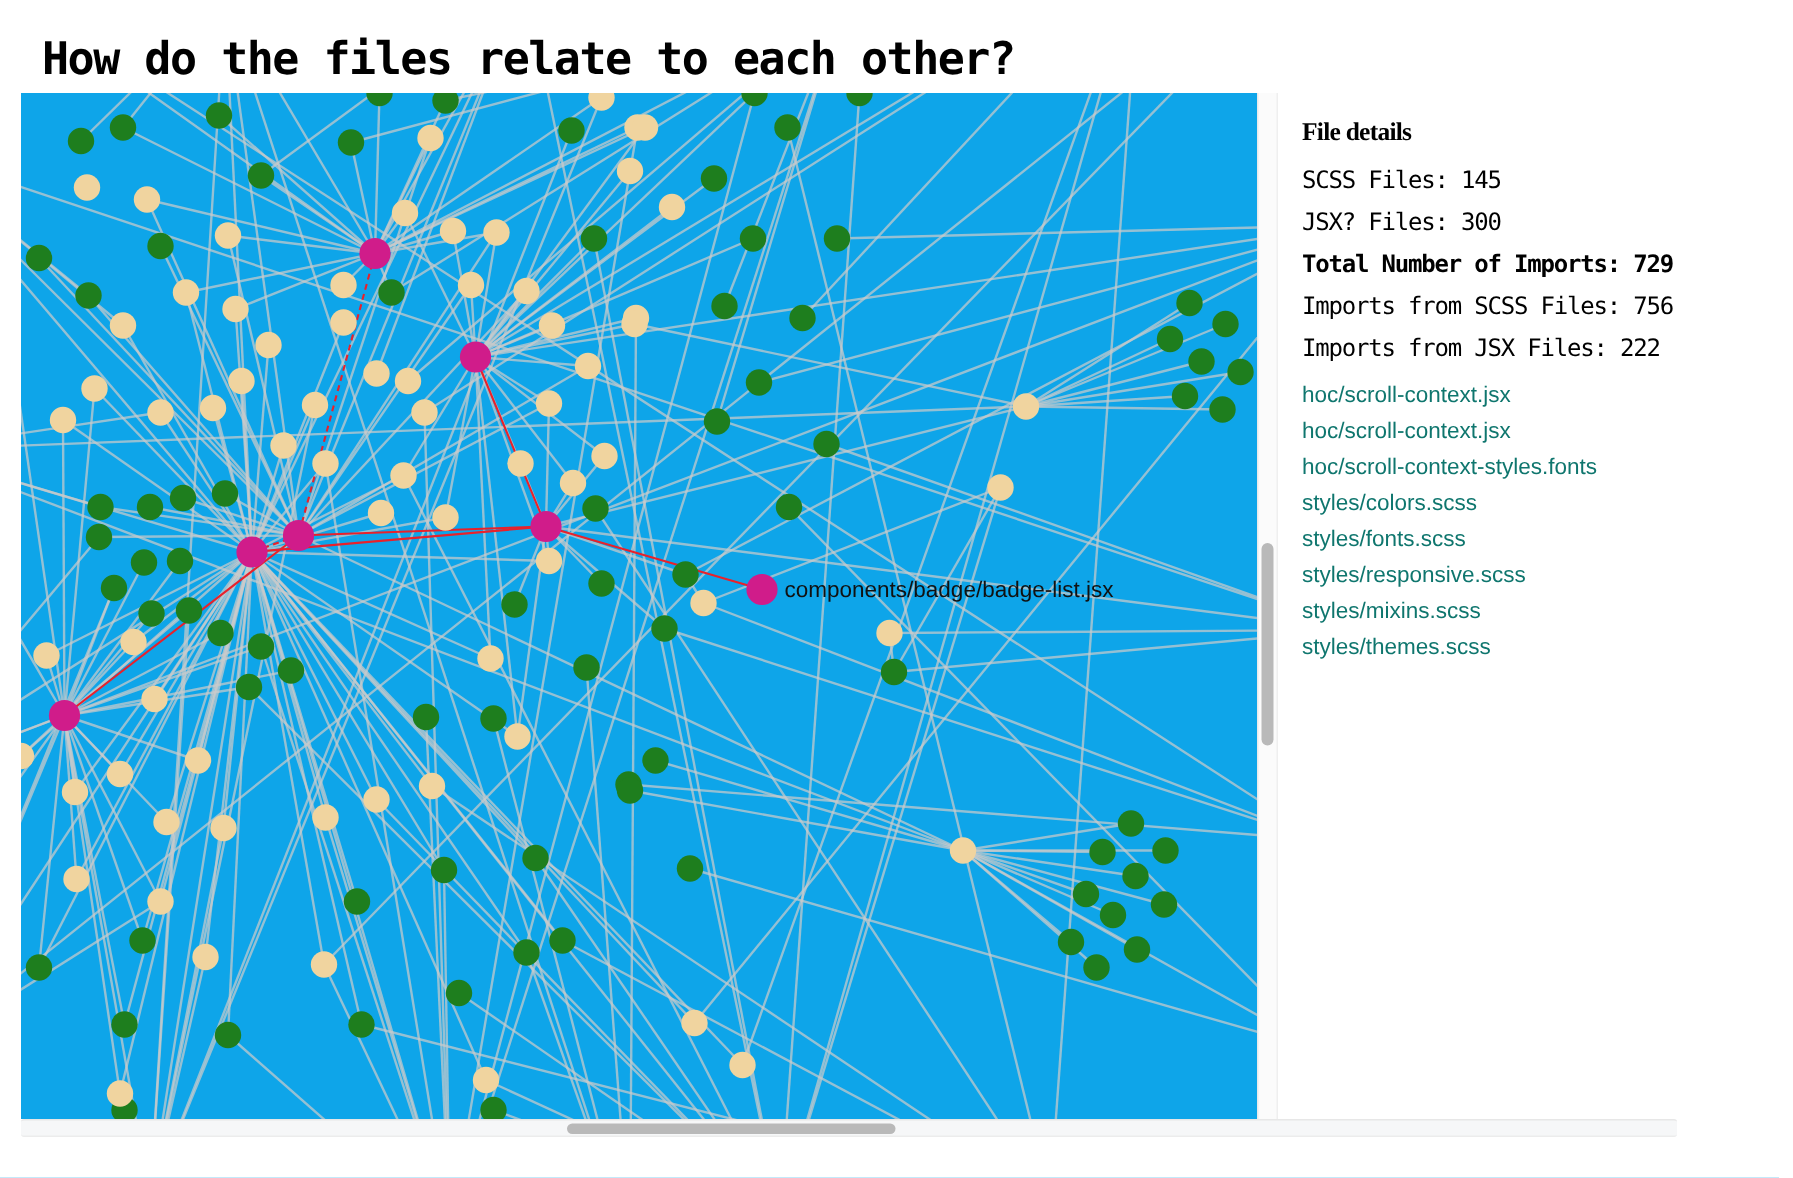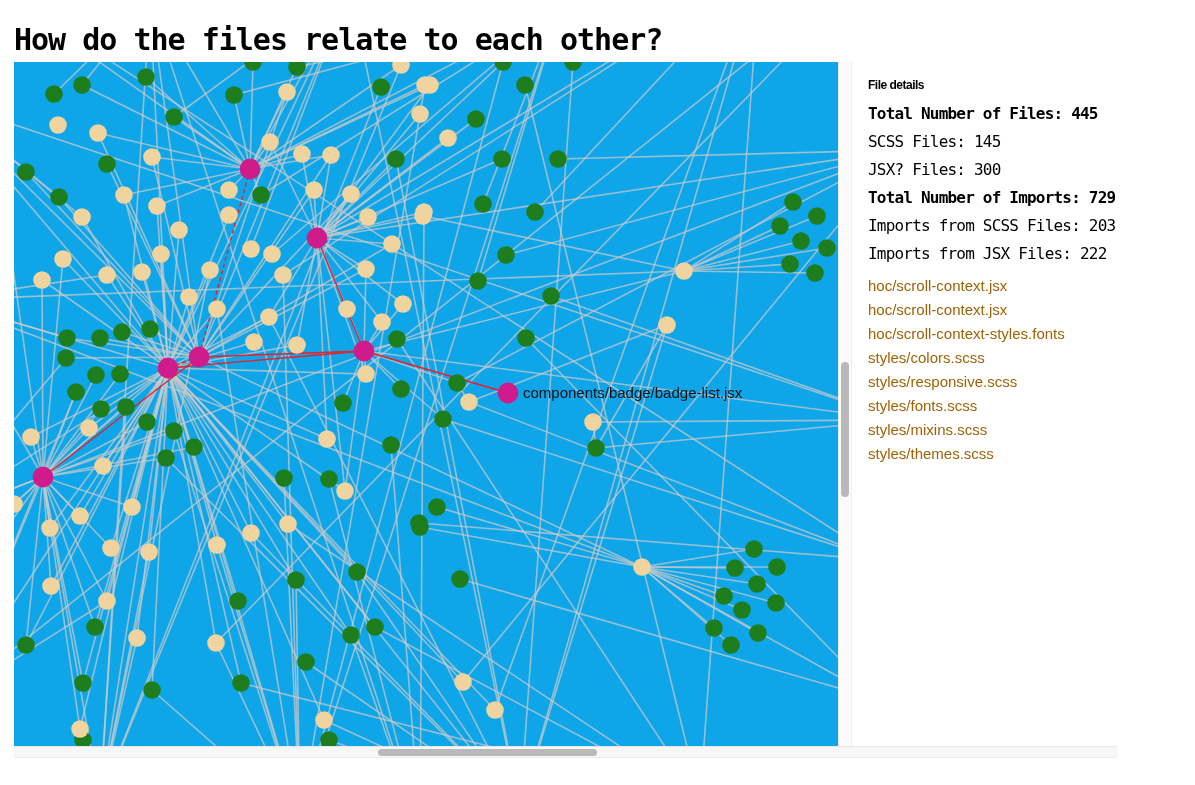--- a/index.html
+++ b/index.html
@@ -1,19 +1,19 @@
 <!DOCTYPE html>
 <html><head>
 <meta charset="utf-8">
 <style>
   * { margin:0; padding:0; box-sizing:border-box; }
   html,body { width:1195px; height:785px; background:#fff; overflow:hidden;
               font-family:"Liberation Sans", sans-serif; }
   #page-title {
-    position:absolute; left:14px; top:22px;
+    position:absolute; left:28px; top:22px;
     font-family:"DejaVu Sans Mono", monospace;
     font-weight:bold; font-size:30px; letter-spacing:-1px; color:#000;
     white-space:nowrap;
   }
   #graph-area {
     position:absolute; left:14px; top:62px; width:824px; height:684px;
     background:#0ea5e9; overflow:hidden;
   }
   #graph-svg { display:block; }
   #vscroll {
@@ -30,31 +30,31 @@
     border-radius:2px;
   }
   #hscroll-thumb {
     position:absolute; left:364px; top:2px; width:219px; height:7px;
     background:#b9b9b9; border-radius:3.5px;
   }
   #details-panel {
     position:absolute; left:852px; top:62px; width:330px; padding:16px 0 0 16px;
   }
   #details-heading {
-    font-family:Liberation Sans, sans-serif; font-weight:bold;
-    font-size:12px; color:#000; margin-bottom:8px; letter-spacing:-0.5px;
+    font-family:Liberation Serif, serif; font-weight:bold;
+    font-size:17px; color:#000; margin-bottom:8px; letter-spacing:-0.5px;
   }
   .stat {
     font-family:"DejaVu Sans Mono", monospace; font-size:16px; color:#000;
     line-height:28px; white-space:nowrap; letter-spacing:-0.8px;
   }
   .stat.bold { font-weight:bold; }
   #file-list { margin-top:6px; }
   .file-item {
-    font-family:"Liberation Sans", sans-serif; font-size:15px; color:#a16207;
+    font-family:"Liberation Sans", sans-serif; font-size:15px; color:#0f766e;
     line-height:24px; white-space:nowrap;
   }
 </style>
 </head>
 <body>
 
 <div id="page-title">How do the files relate to each other?</div>
 
 <div id="graph-area">
   <svg id="graph-svg" width="824" height="684" viewBox="14 62 824 684">
@@ -510,34 +510,33 @@
     </svg>
 </div>
 
 <div id="vscroll">
   <div id="vscroll-thumb"></div>
 </div>
 
 <div id="details-panel">
   <div id="details-heading">File details</div>
   <div id="file-stats">
-      <div class="stat bold">Total Number of Files: 445</div>
       <div class="stat">SCSS Files: 145</div>
       <div class="stat">JSX? Files: 300</div>
       <div class="stat bold">Total Number of Imports: 729</div>
-      <div class="stat">Imports from SCSS Files: 203</div>
+      <div class="stat">Imports from SCSS Files: 756</div>
       <div class="stat">Imports from JSX Files: 222</div>
     </div>
   <div id="file-list">
       <div class="file-item">hoc/scroll-context.jsx</div>
       <div class="file-item">hoc/scroll-context.jsx</div>
       <div class="file-item">hoc/scroll-context-styles.fonts</div>
       <div class="file-item">styles/colors.scss</div>
+      <div class="file-item">styles/fonts.scss</div>
       <div class="file-item">styles/responsive.scss</div>
-      <div class="file-item">styles/fonts.scss</div>
       <div class="file-item">styles/mixins.scss</div>
       <div class="file-item">styles/themes.scss</div>
     </div>
 </div>
 
 <div id="hscroll">
   <div id="hscroll-thumb"></div>
 </div>
 
 </body></html>

